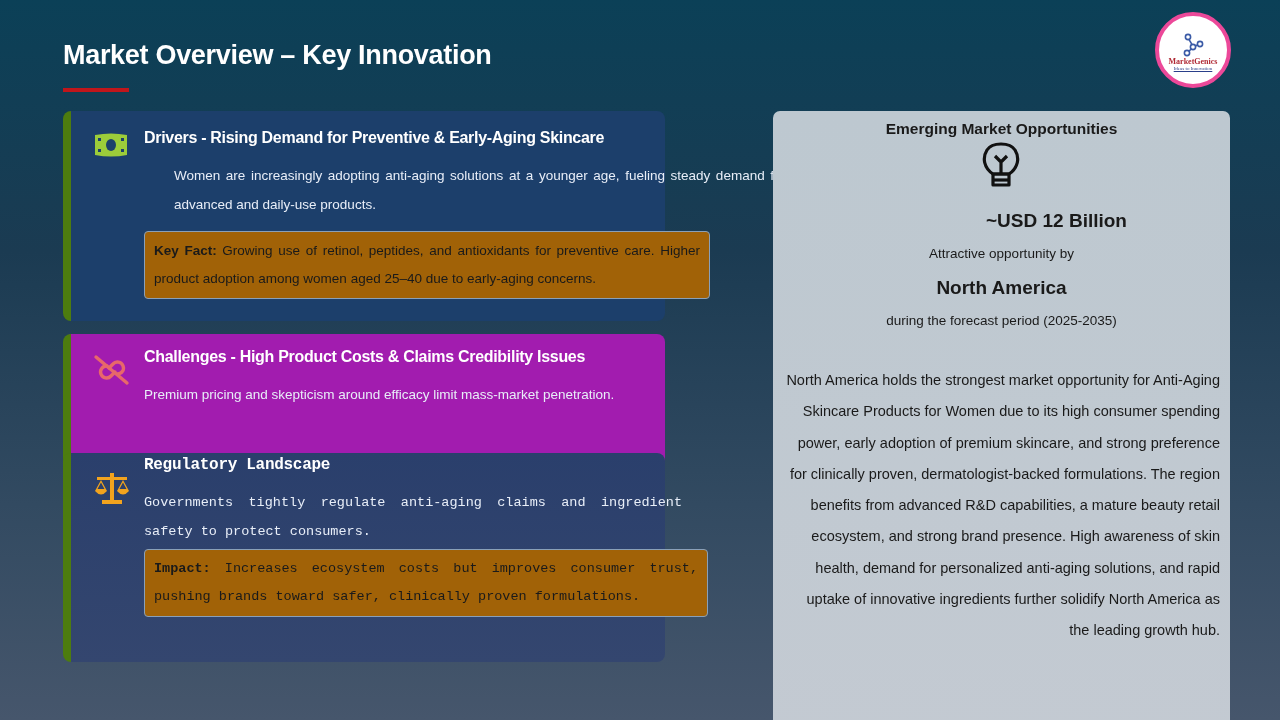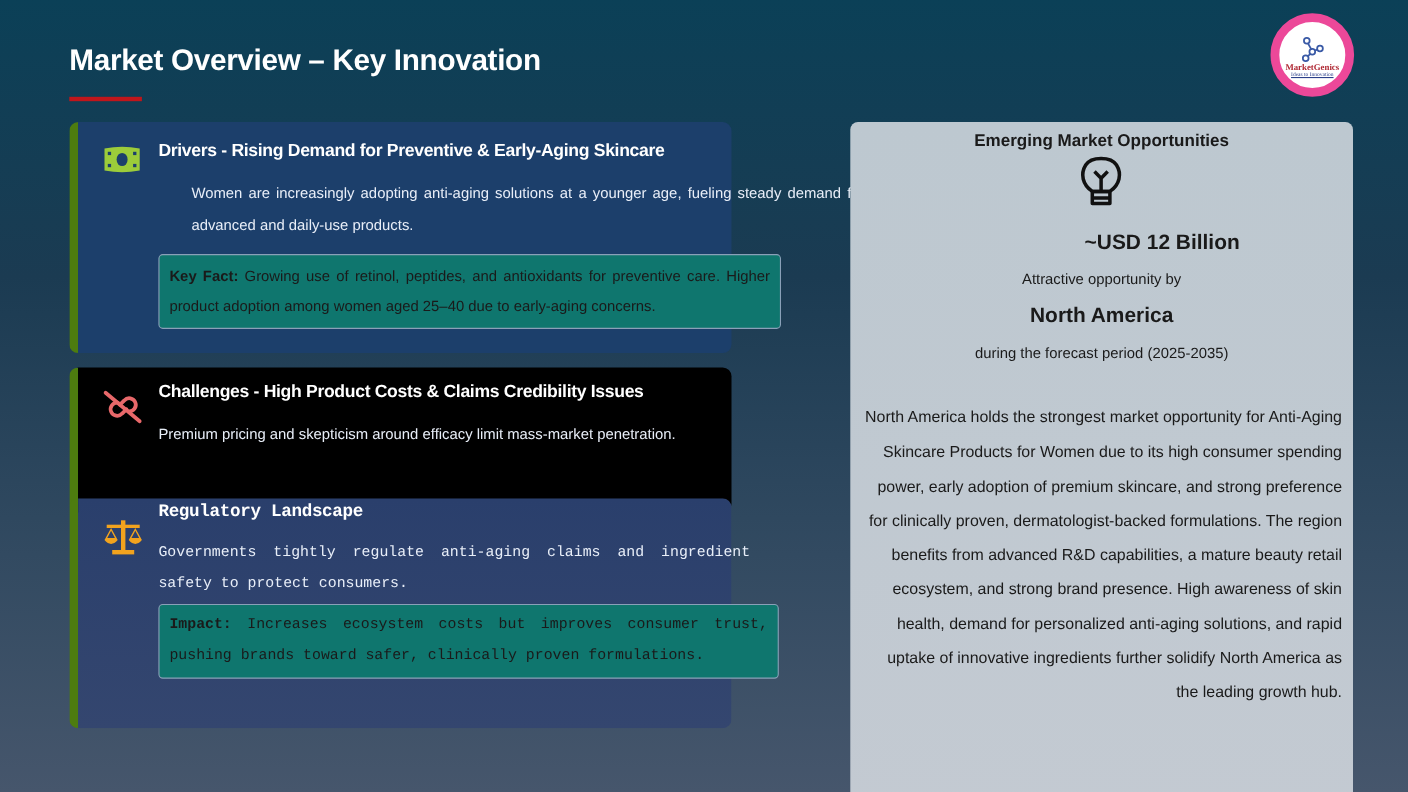--- a/index.html
+++ b/index.html
@@ -12,48 +12,48 @@
     }
     .page-title {
       position: absolute; left: 63px; top: 40px;
       font-size: 27px; font-weight: bold; color: #ffffff; letter-spacing: -0.3px;
     }
     .title-underline {
       position: absolute; left: 63px; top: 88px; width: 66px; height: 4px; background: #c0161b;
     }
     .logo {
       position: absolute; left: 1155px; top: 12px; width: 76px; height: 76px;
-      border-radius: 50%; background: #ffffff; border: 8px solid #ec4899;
+      border-radius: 50%; background: #ffffff; border: 4px solid #ec4899;
       display: flex; flex-direction: column; align-items: center; justify-content: center;
     }
     .logo svg { width: 22px; height: 24px; margin-top: 4px; }
     .logo-name { font-family: "Liberation Serif", serif; font-size: 8px; font-weight: bold; color: #b02a35; line-height: 1; margin-top: 1px; }
     .logo-tag { font-family: "Liberation Serif", serif; font-size: 5px; color: #2a3f8a; text-decoration: underline; line-height: 1.1; }
 
     .card {
       position: absolute; left: 63px; width: 602px;
       border-radius: 8px;
       border-left: 8px solid #4d7c0f;
     }
     .card-drivers { top: 111px; height: 210px; background: #1c3f6b; }
-    .card-challenges { top: 334px; height: 132px; background: #000000; }
+    .card-challenges { top: 334px; height: 132px; background: #a21caf; }
     .card-regulatory { top: 453px; height: 209px; background: linear-gradient(180deg, #2a3f6c 0%, #34466f 100%); font-family: Liberation Mono, monospace; }
 
     .card-icon { position: absolute; left: 22px; }
     .card-title {
       position: absolute; left: 73px; font-size: 16px; font-weight: bold; color: #ffffff;
       letter-spacing: -0.3px; white-space: nowrap;
     }
     .card-body {
       position: absolute; left: 73px; width: 548px;
       font-size: 13.5px; line-height: 29px; color: #e8eef8; text-align: justify;
     }
     .fact-box {
       position: absolute; left: 73px; width: 566px;
-      background: #0f766e; border-radius: 4px; border: 1px solid #8aa0b8;
+      background: #a16207; border-radius: 4px; border: 1px solid #8aa0b8;
       color: #1a1a1a; font-size: 13.5px; line-height: 28px; padding: 5px 9px 5px 9px;
       text-align: justify;
     }
     .fact-box b { font-weight: bold; }
 
     .right-panel {
       position: absolute; left: 773px; top: 111px; width: 457px; height: 712px;
       background: linear-gradient(180deg, #bdc8d0 0%, #c4cad2 100%);
       border-radius: 7px; color: #1a1a1a; text-align: center;
     }

